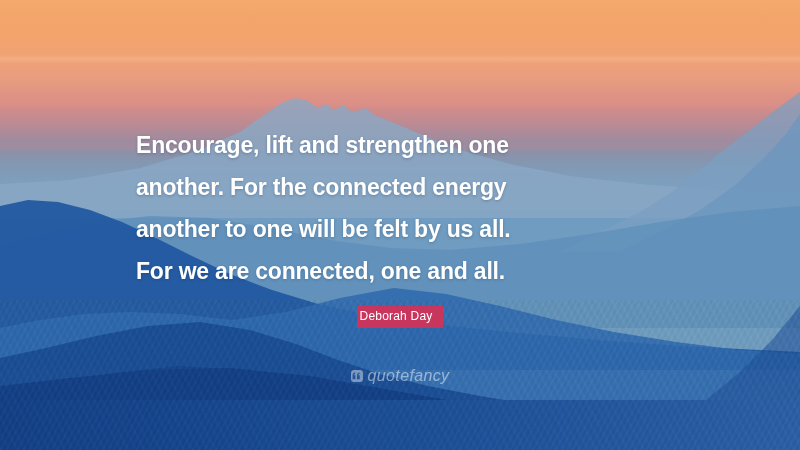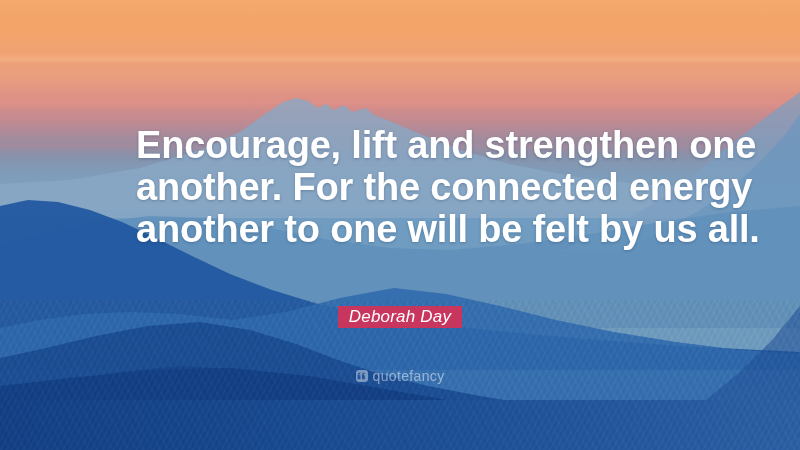--- a/index.html
+++ b/index.html
@@ -114,45 +114,44 @@
     text-align: center;
   }
   .quote-inner {
     display: inline-block;
     text-align: left;
     width: 528px;
   }
   .quote-line {
     display: block;
     color: #ffffff;
-    font-size: 38px;
+    font-size: 23px;
     font-weight: bold;
     line-height: 42px;
     letter-spacing: -0.2px;
     text-shadow: 0 1px 3px rgba(20,50,90,.30);
     white-space: nowrap;
   }
 
   
   .author-wrap {
     position: absolute;
     left: 0; top: 306px;
     width: 800px;
     text-align: center;
   }
   .author-badge {
     display: inline-block;
     background: #c8365e;
     color: #ffffff;
-    font-size: 17px;
+    font-size: 12px;
     font-weight: normal;
     letter-spacing: .2px;
-    padding: 5px 11px 6px 11px;
+    padding: 5px 11px 6px 3px;
     line-height: 11px;
-    font-style: italic;
   }
 
   
   .watermark {
     position: absolute;
     left: 0; top: 366px;
     width: 800px;
     text-align: center;
     opacity: .52;
   }
@@ -165,22 +164,23 @@
     width: 12px; height: 12px;
     border-radius: 3px;
     background: rgba(255,255,255,.80);
     display: inline-flex;
     align-items: center;
     justify-content: center;
   }
   .wm-icon svg { display: block; }
   .wm-text {
     color: rgba(255,255,255,.92);
-    font-size: 14px;
+    font-size: 16px;
     letter-spacing: .35px;
+    font-style: italic;
   }
 </style>
 </head>
 <body>
 
 <div id="poster">
 
   <div class="sky"></div>
   <div class="sky-streak streak-a"></div>
   <div class="sky-streak streak-b"></div>
@@ -242,20 +242,21 @@
   </div>
 
   <div class="deep-base"></div>
   <div class="fg-texture"></div>
 
   <div class="quote-block">
     <div class="quote-inner">
       <span class="quote-line">Encourage, lift and strengthen one</span>
       <span class="quote-line">another. For the connected energy</span>
       <span class="quote-line">another to one will be felt by us all.</span>
+      <span class="quote-line">For we are connected, one and all.</span>
     </div>
   </div>
 
   <div class="author-wrap">
     <span class="author-badge">Deborah Day</span>
   </div>
 
   <div class="watermark">
     <span class="wm-inner">
       <span class="wm-icon">

